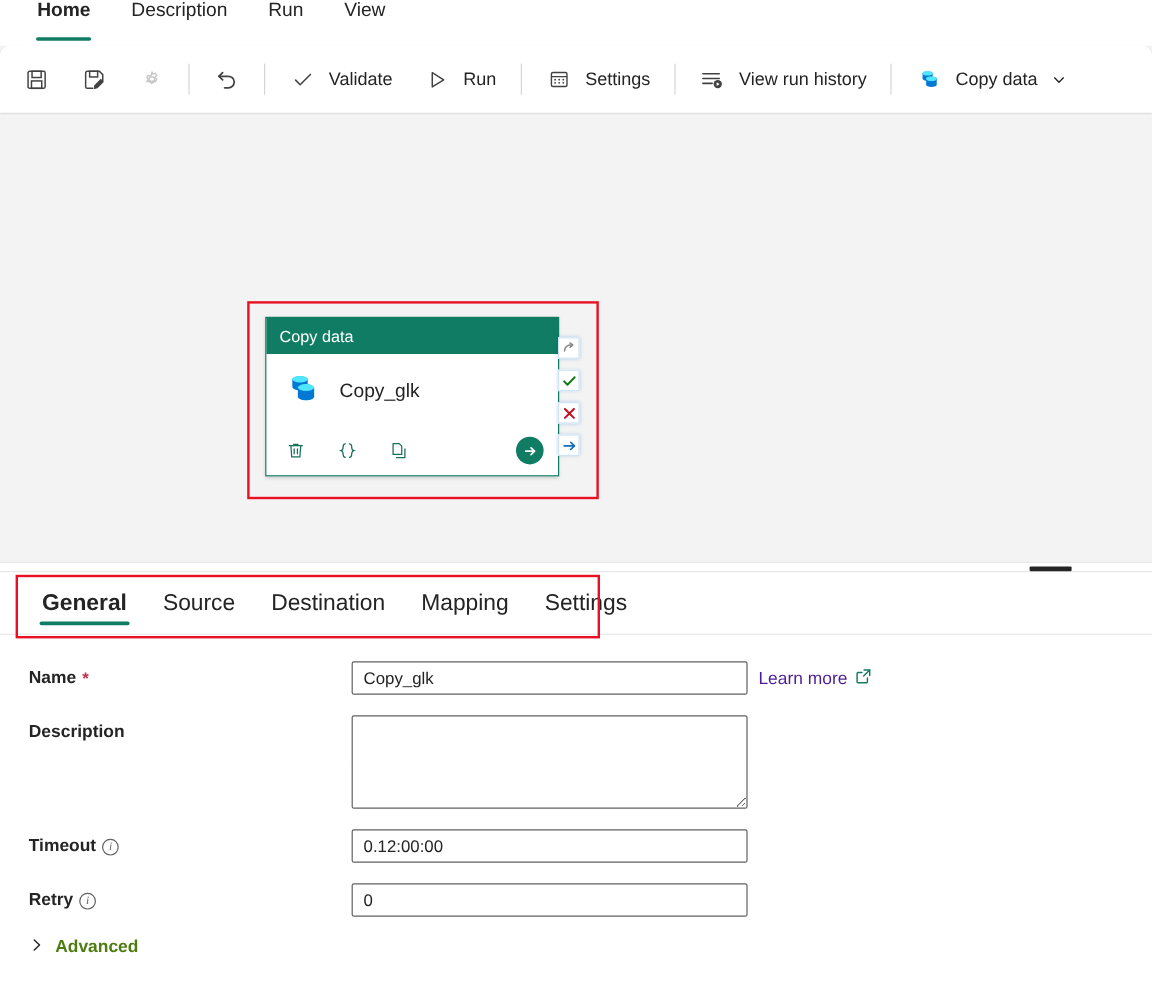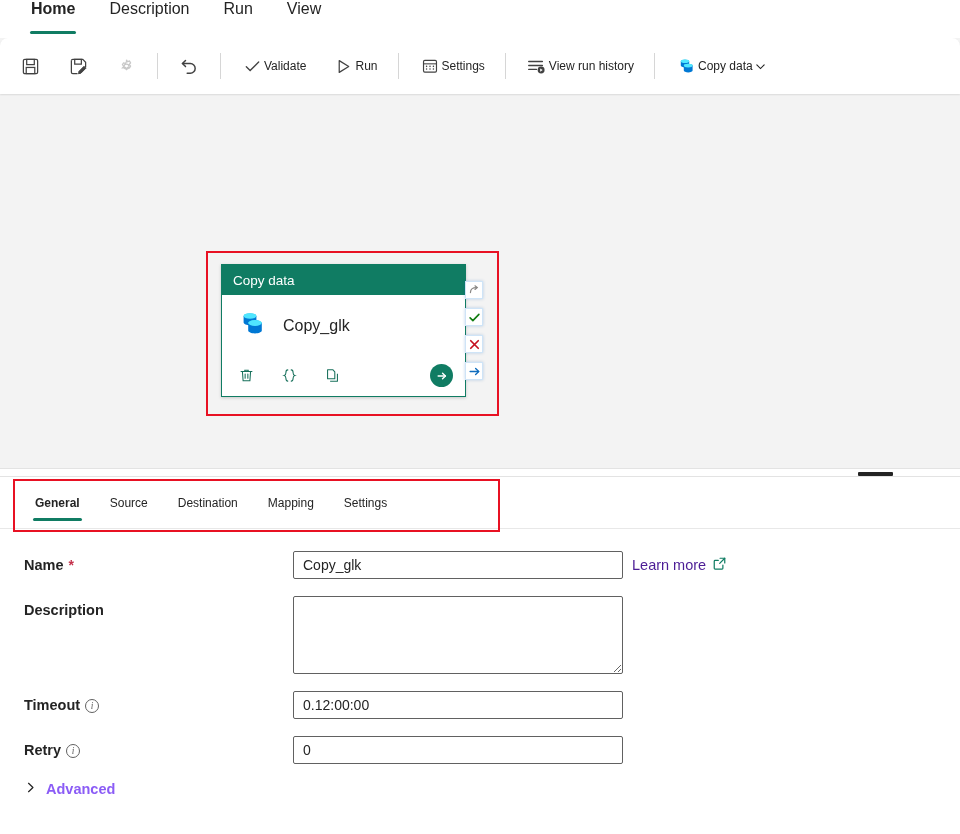--- a/index.html
+++ b/index.html
@@ -57,27 +57,27 @@
     border-top-left-radius: 8px;
     border-top-right-radius: 8px;
     display: flex;
     align-items: center;
     padding: 0 6px;
     box-shadow: 0 1px 2px rgba(0,0,0,0.10);
   }
   .tb-btn {
     display: flex;
     align-items: center;
-    gap: 1px;
+    gap: 11px;
     height: 38px;
     padding: 0 11px;
     margin: 0 2px;
     border-radius: 4px;
     cursor: pointer;
-    font-size: 12px;
+    font-size: 15px;
     color: #242424;
     white-space: nowrap;
   }
   .tb-btn.disabled { color: #bdbdbd; cursor: default; }
   .tb-sep {
     width: 1px;
     height: 26px;
     background: #d6d6d6;
     margin: 0 7px;
     flex: none;
@@ -184,21 +184,21 @@
   .panel { background:#ffffff; position: relative; height: 357px; }
   .panel-tabs {
     display: flex;
     align-items: center;
     height: 52px;
     padding-left: 20px;
     border-bottom: 1px solid #e8e8e8;
   }
   .ptab {
     position: relative;
-    font-size: 12px;
+    font-size: 19px;
     color: #242424;
     padding: 0 15px;
     height: 100%;
     display: flex;
     align-items: center;
     cursor: pointer;
     white-space: nowrap;
   }
   .ptab.active { font-weight: bold; }
   .ptab.active::after {
@@ -270,21 +270,21 @@
     font-size: 14.5px;
     cursor: pointer;
     white-space: nowrap;
   }
   .advanced {
     display: flex;
     gap: 9px;
     padding-left: 24px;
     margin-top: 6px;
     font-size: 14.5px;
-    color: #8b5cf6;
+    color: #4d7c0f;
     cursor: pointer;
     font-weight: bold;
   }
   .info-i {
     width: 14px; height: 14px;
     border: 1px solid #616161;
     border-radius: 50%;
     font-size: 9.5px;
     line-height: 12px;
     text-align: center;

